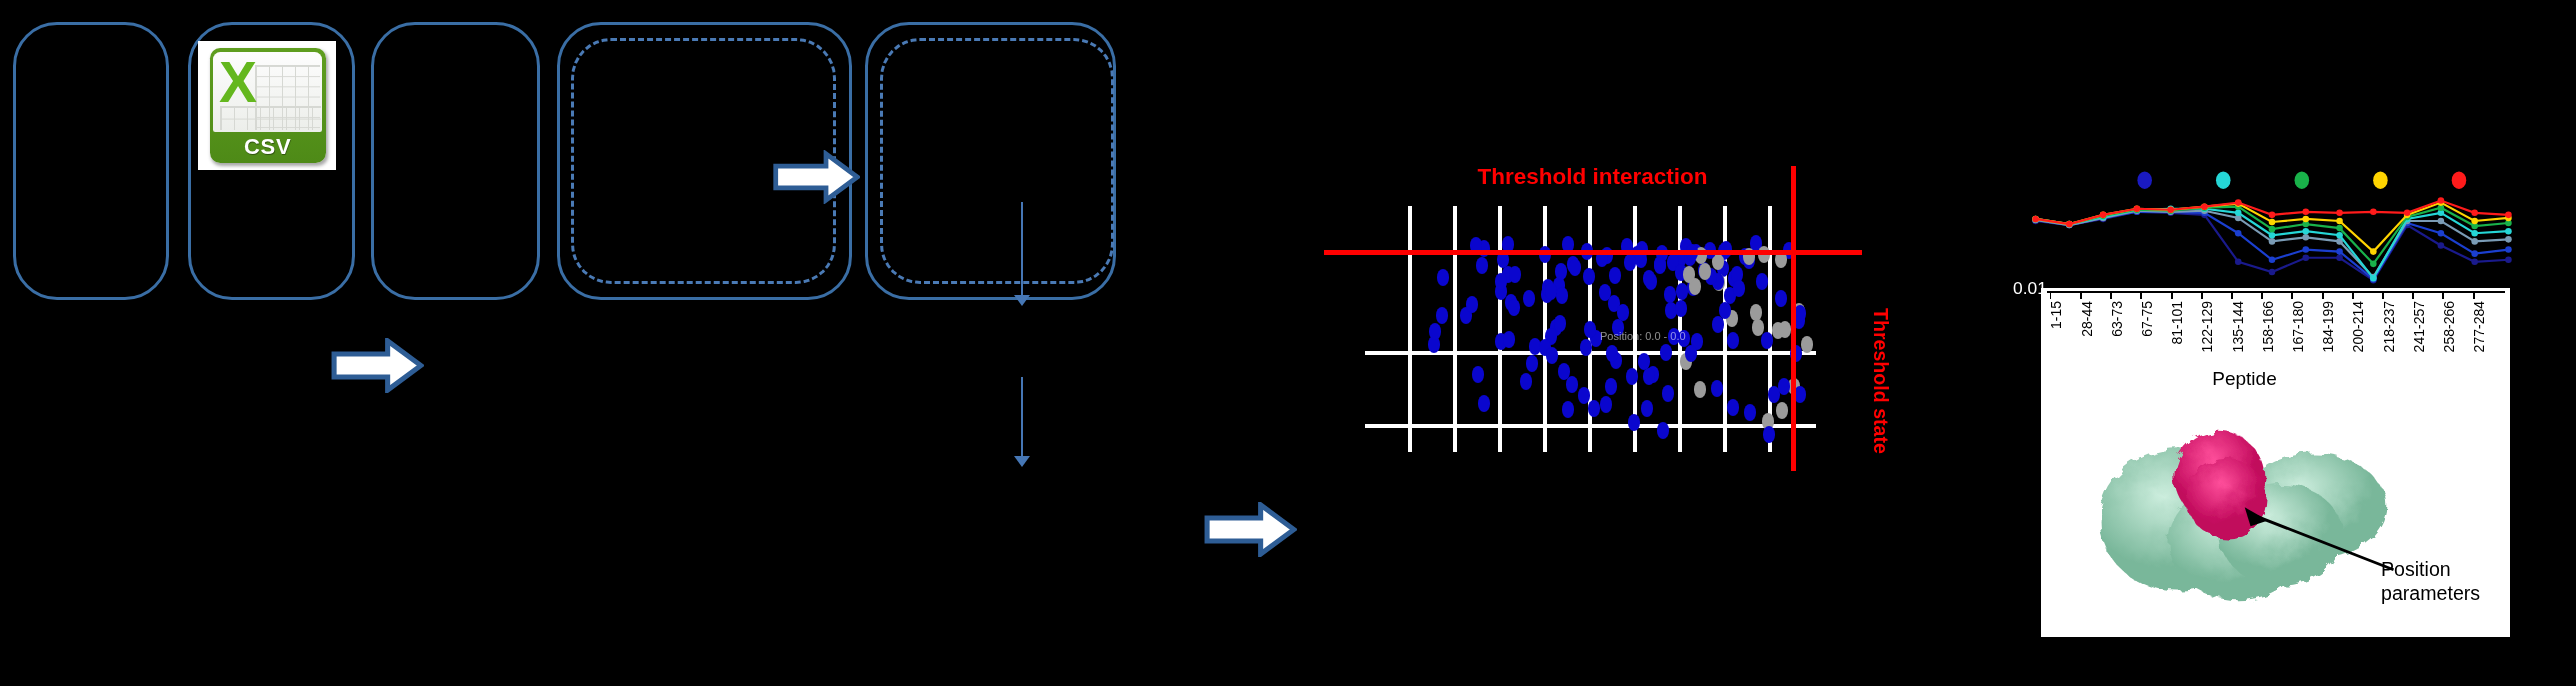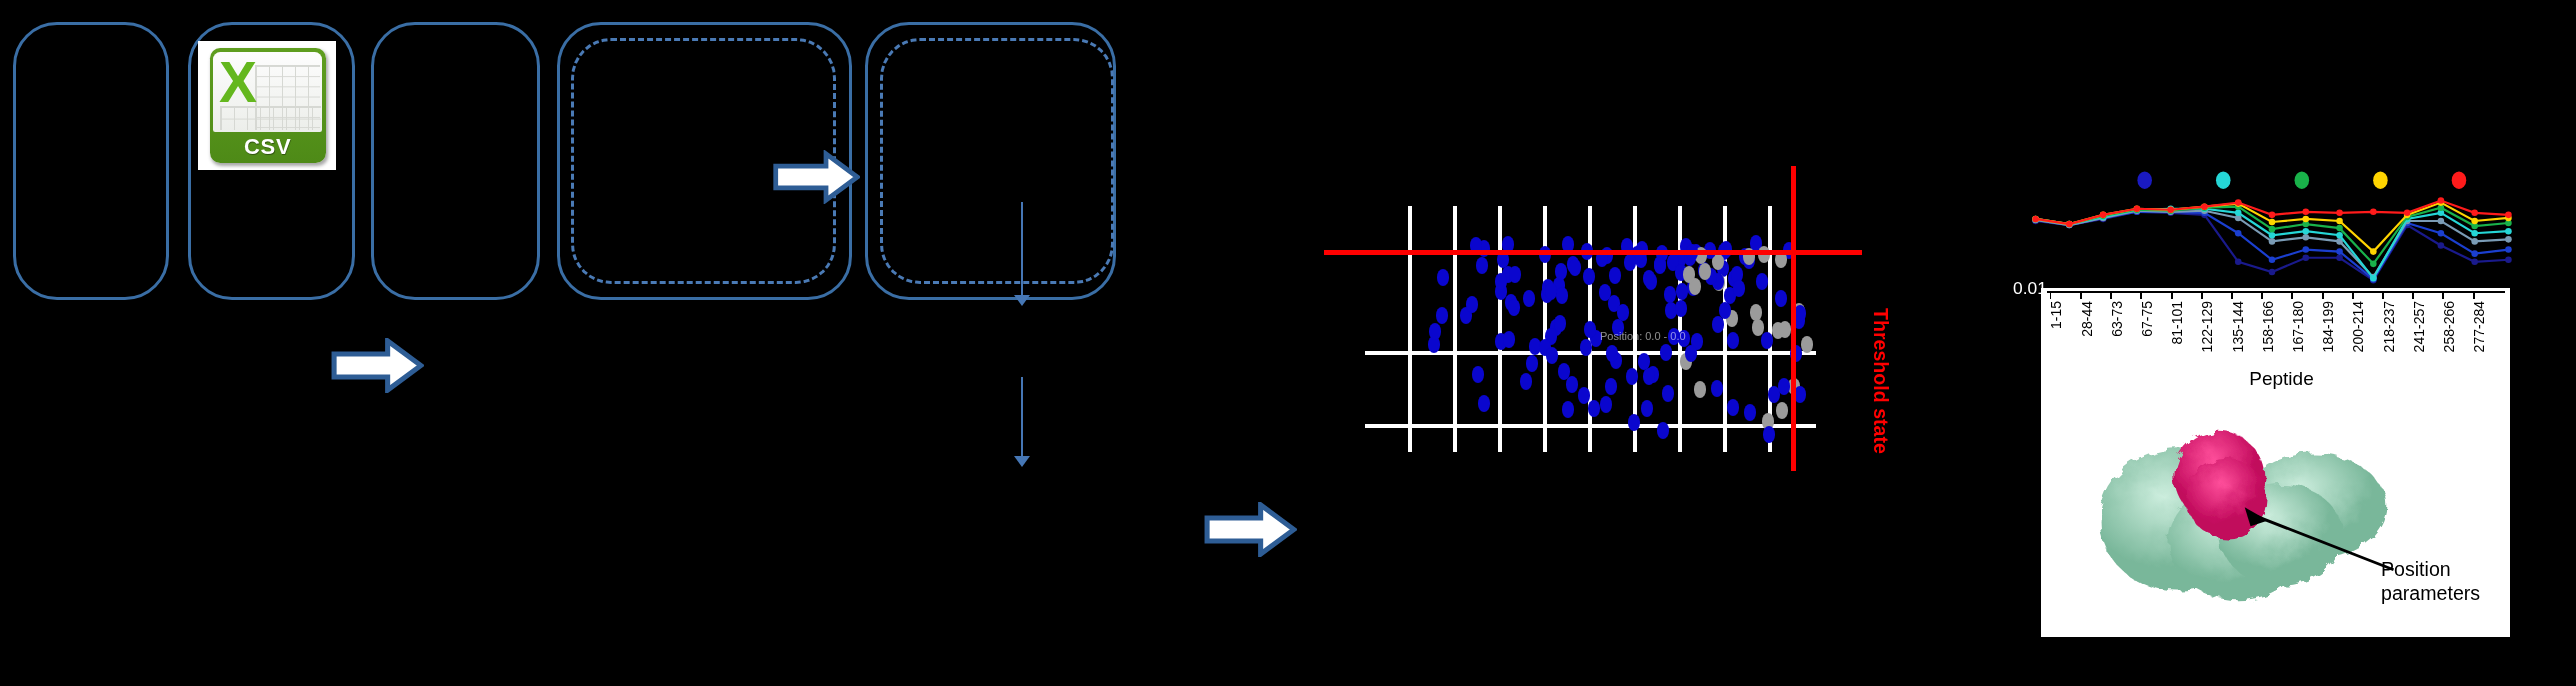--- a/index.html
+++ b/index.html
@@ -82,21 +82,21 @@
   .line-chart{position:absolute;left:2021px;top:167px;width:502px;height:124px;}
   .ylab{position:absolute;left:2013px;top:278px;color:#fff;font-size:17.4px;}
 
   
   .pep-card{position:absolute;left:2041px;top:288px;width:469px;height:349px;background:#fff;}
   .pep-axis{position:absolute;left:5.8px;top:2.9px;width:458px;height:6.5px;border-top:2.2px solid #000;}
   .pep-tick{position:absolute;top:2.9px;width:1.5px;height:8px;background:#000;}
   .pep-labels{position:absolute;left:5.8px;top:13px;width:458px;height:64px;}
   .pep-label{position:absolute;writing-mode:vertical-rl;transform:rotate(180deg);
              font-size:14px;color:#000;white-space:nowrap;font-family:"Liberation Sans",sans-serif;}
-  .pep-axis-title{position:absolute;left:0;top:80px;width:407px;text-align:center;font-size:19px;color:#000;padding-left:37px;}
+  .pep-axis-title{position:absolute;left:0;top:80px;width:407px;text-align:center;font-size:19px;color:#000;}
 
   
   .protein{position:absolute;left:22px;top:109px;width:378px;height:225px;}
   .bind-label{position:absolute;left:340px;top:269px;font-size:19.6px;color:#000;line-height:1.25;}
 </style>
 </head>
 <body>
 
 <div class="stage">
 
@@ -128,20 +128,21 @@
   <svg class="blockarrow ba1" width="93" height="55" viewBox="0 0 128 76">
     <polygon points="4,22 78,22 78,4 124,38 78,72 78,54 4,54" fill="#ffffff" stroke="#2e5d95" stroke-width="7"></polygon>
   </svg>
   <svg class="blockarrow ba2" width="87" height="54" viewBox="0 0 128 76">
     <polygon points="4,22 78,22 78,4 124,38 78,72 78,54 4,54" fill="#ffffff" stroke="#2e5d95" stroke-width="7"></polygon>
   </svg>
   <svg class="blockarrow ba3" width="93" height="55" viewBox="0 0 128 76">
     <polygon points="4,22 78,22 78,4 124,38 78,72 78,54 4,54" fill="#ffffff" stroke="#2e5d95" stroke-width="7"></polygon>
   </svg>
 
+  <div class="scatter-title">Threshold interaction</div>
   <div class="scatter-wrap">
     <div id="scatter-host" style="position:absolute;inset:0;">
         <div class="grid-v" style="left: 43px;"></div>
         <div class="grid-v" style="left: 88px;"></div>
         <div class="grid-v" style="left: 133px;"></div>
         <div class="grid-v" style="left: 178px;"></div>
         <div class="grid-v" style="left: 223px;"></div>
         <div class="grid-v" style="left: 268px;"></div>
         <div class="grid-v" style="left: 313px;"></div>
         <div class="grid-v" style="left: 358px;"></div>

